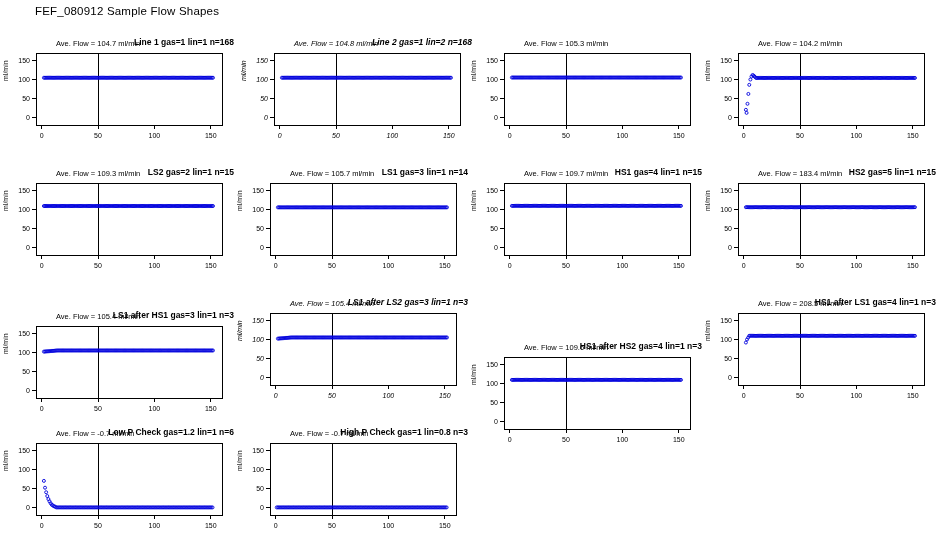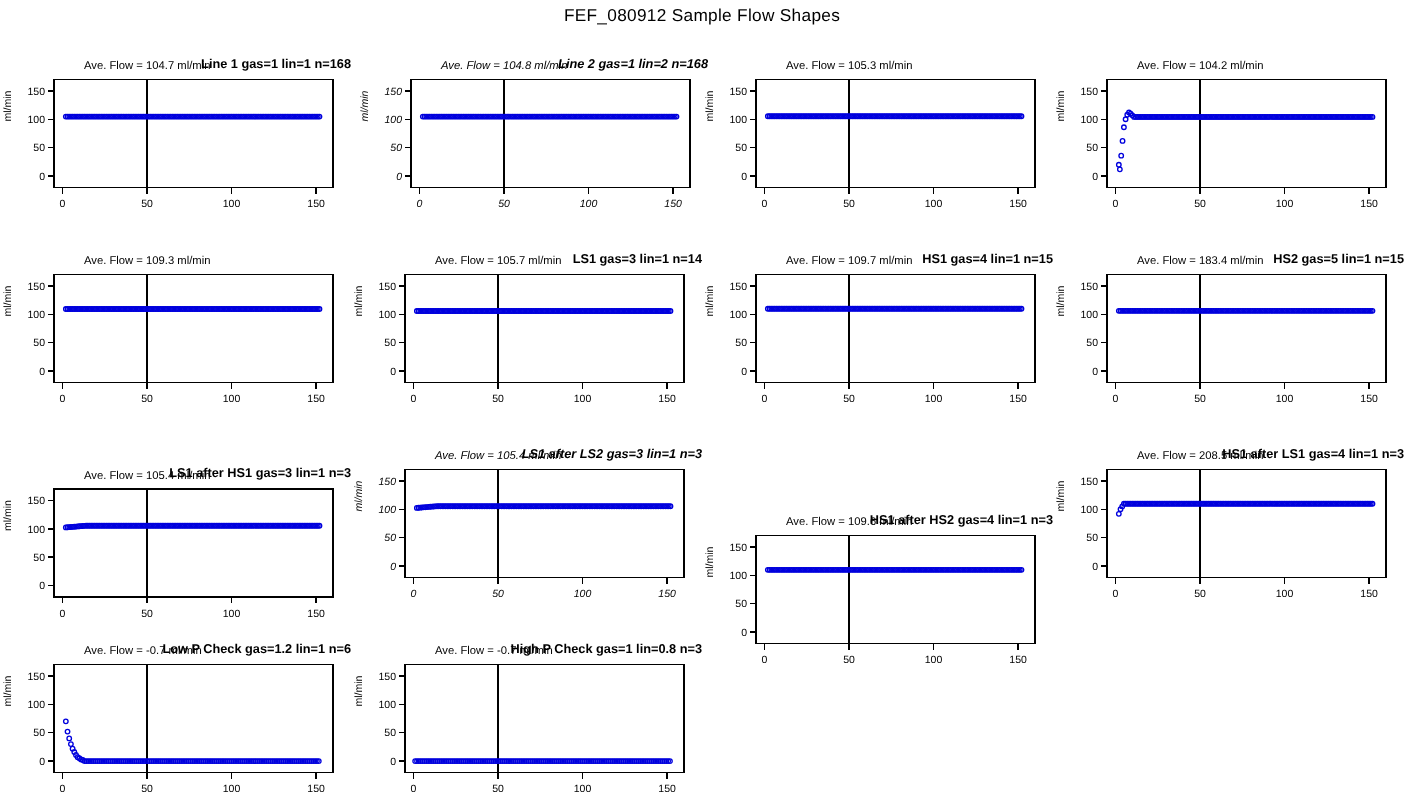--- a/index.html
+++ b/index.html
@@ -8,24 +8,25 @@
     background: #ffffff;
   }
   body {
     width: 936px;
     height: 540px;
     font-family: "Liberation Sans", sans-serif;
     color: #000000;
     overflow: hidden;
   }
   #page-title {
-    text-align: center;
+    text-align: left;
     font-size: 11.5px;
     padding-top: 5px;
     letter-spacing: 0.2px;
+    padding-left: 35px;
   }
   #grid {
     position: relative;
     width: 936px;
   }
   .panel {
     position: absolute;
     width: 234px;
     height: 128px;
   }
@@ -772,20 +773,21 @@
           <circle cx="171.34545454545454" cy="24.934736842105266" r="1.5" class="pt"></circle>
           <circle cx="172.47272727272727" cy="24.934736842105266" r="1.5" class="pt"></circle>
           <circle cx="173.6" cy="24.934736842105266" r="1.5" class="pt"></circle>
           <circle cx="174.72727272727275" cy="24.934736842105266" r="1.5" class="pt"></circle>
           <circle cx="175.85454545454544" cy="24.934736842105266" r="1.5" class="pt"></circle>
           <circle cx="176.9818181818182" cy="24.934736842105266" r="1.5" class="pt"></circle>
         </g>
       </svg>
     </div>
     <div class="panel" style="left: 0px; top: 148px;">
+      <div class="panel-title">LS2 gas=2 lin=1 n=15</div>
       <div class="ylabel">ml/min</div>
       <div class="annot">Ave. Flow =  109.3  ml/min</div>
       <svg width="234" height="128" style="position: absolute; left: 0px; top: 0px;">
         <g transform="translate(36,18)">
           <rect x="0" y="0" width="186" height="72" fill="none" stroke="#000" stroke-width="1" shape-rendering="crispEdges"></rect>
           <line x1="62" x2="62" y1="0" y2="72" class="vline"></line>
           <line x1="-4" x2="0" y1="64.42105263157895" y2="64.42105263157895" class="tick"></line>
           <text x="-6" y="66.92105263157895" text-anchor="end" class="ytick-label">0</text>
           <line x1="-4" x2="0" y1="45.473684210526315" y2="45.473684210526315" class="tick"></line>
           <text x="-6" y="47.973684210526315" text-anchor="end" class="ytick-label">50</text>

